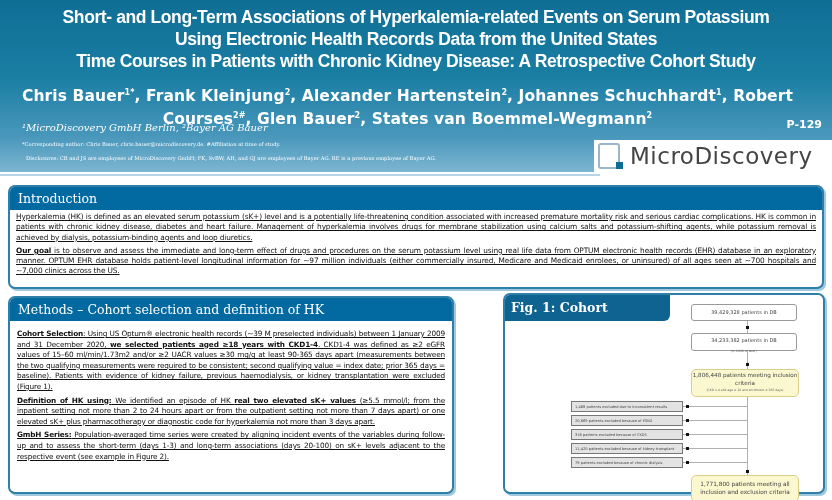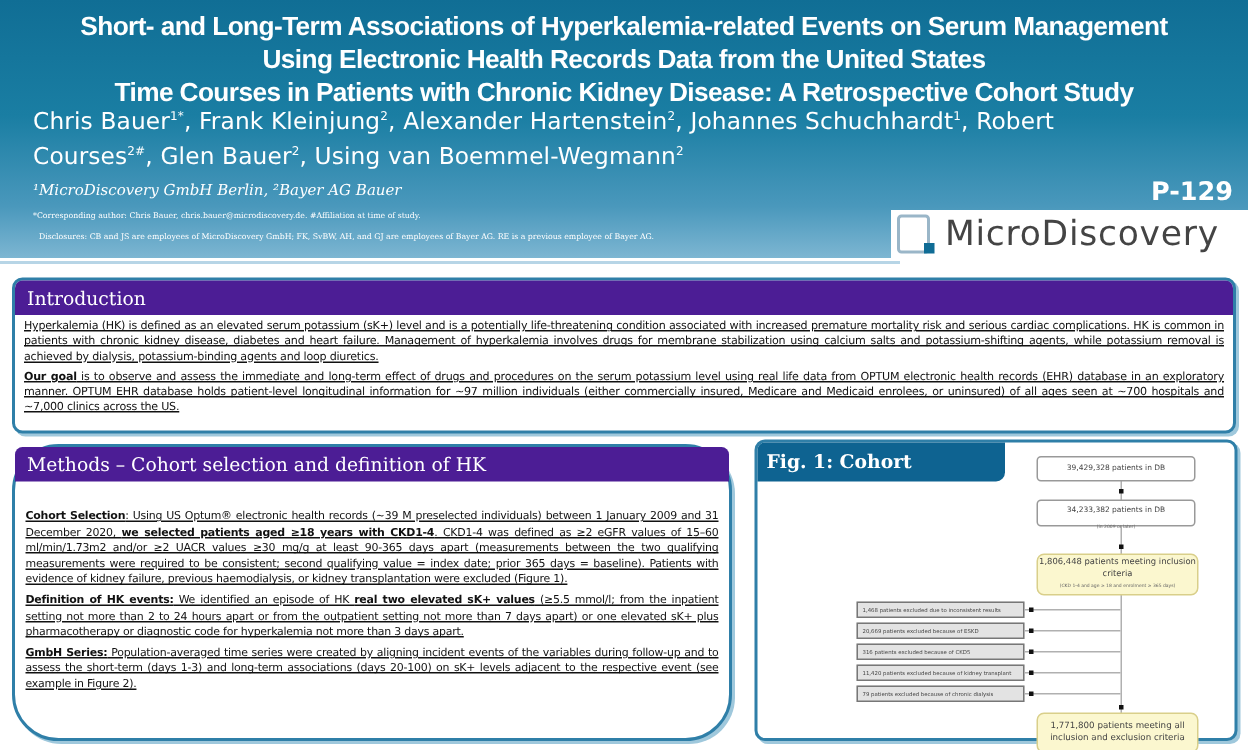--- a/index.html
+++ b/index.html
@@ -1,72 +1,72 @@
 <!DOCTYPE html>
 <html><head>
 <meta charset="utf-8">
 <style>
   html, body { margin:0; padding:0; }
   body { width:832px; height:500px; overflow:hidden; background:#ffffff; font-family:"DejaVu Sans", sans-serif; position:relative; }
   .header { position:absolute; left:0; top:0; width:832px; height:172px;
     background: linear-gradient(180deg, #106e95 0%, #1a7ea3 45%, #4a98bc 80%, #7db6d2 100%); }
   .title { position:absolute; left:0; top:6px; width:832px; text-align:center; color:#ffffff;
     font-family:"Liberation Sans", sans-serif; font-weight:bold; font-size:17.5px; line-height:22px; letter-spacing:-0.4px; }
-  .authors { position:absolute; left:22px; top:68px; color:#ffffff; font-family:"DejaVu Sans", sans-serif; font-weight:normal; font-size:15.5px; line-height:20px; letter-spacing:0.1px; }
+  .authors { position:absolute; left:22px; top:83px; color:#ffffff; font-family:"DejaVu Sans", sans-serif; font-weight:bold; font-size:15.5px; line-height:20px; letter-spacing:0.1px;text-align:center; }
   .authors sup { font-size:8px; }
   .affil { position:absolute; left:22px; top:122px; color:#ffffff; font-family:"DejaVu Serif", serif; font-style:italic; font-size:10px; }
   .corr { position:absolute; left:22px; top:141px; color:#ffffff; font-family:"DejaVu Serif", serif; font-size:5.2px; }
   .discl { position:absolute; left:26px; top:155px; color:#ffffff; font-family:"DejaVu Serif", serif; font-size:5.2px; }
-  .pnum { position:absolute; right:10px; top:118px; color:#ffffff; font-family:"DejaVu Sans", sans-serif; font-weight:bold; font-size:17px; }
+  .pnum { position:absolute; right:10px; top:118px; color:#ffffff; font-family:"DejaVu Sans", sans-serif; font-weight:bold; font-size:11px; }
   .logo { position:absolute; left:594px; top:140px; width:238px; height:36px; background:#ffffff; }
   .logo-box2 { position:absolute; left:4px; top:3px; width:22px; height:26px; border-left:2px solid #9ab6c8; border-bottom:2px solid #9ab6c8; border-top:2px solid #9ab6c8; border-right:2px solid #9ab6c8; box-sizing:border-box; border-radius:3px; }
   .logo-dot { position:absolute; left:22px; top:22px; width:7px; height:7px; background:#0f6c95; }
   .logo-text { position:absolute; left:36px; top:3px; font-family:"DejaVu Sans", sans-serif; font-size:23px; color:#444; letter-spacing:0.5px; }
   .divider { position:absolute; left:0; top:174px; width:600px; height:2px; background:#b7d5e6; }
 
   .panel { position:absolute; border:2px solid #2f7fa8; border-radius:7px; background:#fff; box-sizing:border-box; box-shadow:2px 2px 0 #9fc8dc; }
-  .panel-head { background:#4c1d95; color:#fff; font-family:"DejaVu Serif", serif; font-size:12.5px; padding:0 8px; height:23px; line-height:23px; border-radius:5px 5px 0 0; }
+  .panel-head { background:#0369a1; color:#fff; font-family:"DejaVu Serif", serif; font-size:12.5px; padding:0 8px; height:23px; line-height:23px; border-radius:5px 5px 0 0; }
   .panel-body { padding:2px 6px; font-family:"DejaVu Sans", sans-serif; font-size:7.4px; line-height:10.3px; color:#111; text-align:justify; letter-spacing:-0.15px; }
   .panel-body p { margin:0 0 3px 0;text-decoration:underline; }
   .panel-body b { font-weight:bold;margin-top:13px; }
 
   .intro { left:8px; top:185px; width:816px; height:104px; }
-  .methods { left:8px; top:296px; width:480px; height:198px;border-radius:31px; }
+  .methods { left:8px; top:296px; width:446px; height:198px; }
   .methods .panel-head { width:auto; }
-  .methods .panel-body { font-size:7.3px; line-height:10.6px; padding:18px 7px; }
+  .methods .panel-body { font-size:7.3px; line-height:10.6px; padding:8px 7px; }
 
   .fig { left:503px; top:293px; width:322px; height:201px; }
   .fig-head { position:absolute; left:0; top:0; width:165px; height:26px; background:#0e6391; color:#fff; font-family:"DejaVu Serif", serif; font-weight:bold; font-size:12.5px; line-height:26px; padding-left:6px; border-radius:5px 0 6px 0; box-sizing:border-box; }
   .fbox { position:absolute; border:1px solid #999; background:#fff; border-radius:3px; font-size:5px; color:#444; text-align:center; box-sizing:border-box; font-family:"DejaVu Sans", sans-serif; }
   .fbox.yellow { background:#fbf7cf; border-color:#d9cf8a; border-radius:5px; font-size:5.6px; }
   .fbox.gray { background:#e3e3e3; border:1px solid #777; border-radius:0; font-size:3.6px; text-align:left; padding-left:3px; line-height:11px; }
   .fline { position:absolute; background:#b0b0b0; }
   .fdot { position:absolute; width:3px; height:3px; background:#111; }
   .small { font-size:3px; color:#666; display:block; }
 </style>
 </head>
 <body>
 
 <div class="header">
   <div class="title">
-    <div>Short- and Long-Term Associations of Hyperkalemia-related Events on Serum Management</div>
+    <div>Short- and Long-Term Associations of Hyperkalemia-related Events on Serum Potassium</div>
     <div>Using Electronic Health Records Data from the United States</div>
     <div>Time Courses in Patients with Chronic Kidney Disease: A Retrospective Cohort Study</div>
   </div>
   <div class="authors">
     <div>
       <span>Chris Bauer</span><sup>1*</sup>,
       <span>Frank Kleinjung</span><sup>2</sup>,
       <span>Alexander Hartenstein</span><sup>2</sup>,
       <span>Johannes Schuchhardt</span><sup>1</sup>, Robert
     </div>
     <div>
       <span>Courses</span><sup>2#</sup>,
       <span>Glen Bauer</span><sup>2</sup>,
-      <span>Using van Boemmel-Wegmann</span><sup>2</sup>
+      <span>States van Boemmel-Wegmann</span><sup>2</sup>
     </div>
   </div>
   <div class="affil">¹MicroDiscovery GmbH Berlin, ²Bayer AG Bauer</div>
   <div class="corr">*Corresponding author: Chris Bauer, chris.bauer@microdiscovery.de. #Affiliation at time of study.</div>
   <div class="discl">Disclosures: CB and JS are employees of MicroDiscovery GmbH; FK, SvBW, AH, and GJ are employees of Bayer AG. RE is a previous employee of Bayer AG.</div>
   <div class="pnum">P-129</div>
 </div>
 
 <div class="logo">
   <div class="logo-box2"></div>
@@ -80,21 +80,21 @@
   <div class="panel-body">
     <p>Hyperkalemia (HK) is defined as an elevated serum potassium (sK+) level and is a potentially life-threatening condition associated with increased premature mortality risk and serious cardiac complications. HK is common in patients with chronic kidney disease, diabetes and heart failure. Management of hyperkalemia involves drugs for membrane stabilization using calcium salts and potassium-shifting agents, while potassium removal is achieved by dialysis, potassium-binding agents and loop diuretics.</p>
     <p><b>Our goal</b><span> is to observe and assess the immediate and long-term effect of drugs and procedures on the serum potassium level using real life data from OPTUM electronic health records (EHR) database in an exploratory manner. OPTUM EHR database holds patient-level longitudinal information for ~97 million individuals (either commercially insured, Medicare and Medicaid enrolees, or uninsured) of all ages seen at ~700 hospitals and ~7,000 clinics across the US.</span></p>
   </div>
 </div>
 
 <div class="panel methods">
   <div class="panel-head">Methods – Cohort selection and definition of HK</div>
   <div class="panel-body">
     <p><b>Cohort Selection</b><span>: Using US Optum® electronic health records (~39 M preselected individuals) between 1 January 2009 and 31 December 2020, </span><b>we selected patients aged ≥18 years with CKD1-4</b><span>. CKD1-4 was defined as ≥2 eGFR values of 15–60 ml/min/1.73m2 and/or ≥2 UACR values ≥30 mg/g at least 90-365 days apart (measurements between the two qualifying measurements were required to be consistent; second qualifying value = index date; prior 365 days = baseline). Patients with evidence of kidney failure, previous haemodialysis, or kidney transplantation were excluded (Figure 1).</span></p>
-    <p><b>Definition of HK events:</b><span> We identified an episode of HK </span><b>real two elevated sK+ values</b><span> (≥5.5 mmol/l; from the inpatient setting not more than 2 to 24 hours apart or from the outpatient setting not more than 7 days apart) or one elevated sK+ plus pharmacotherapy or diagnostic code for hyperkalemia not more than 3 days apart.</span></p>
+    <p><b>Definition of HK using:</b><span> We identified an episode of HK </span><b>real two elevated sK+ values</b><span> (≥5.5 mmol/l; from the inpatient setting not more than 2 to 24 hours apart or from the outpatient setting not more than 7 days apart) or one elevated sK+ plus pharmacotherapy or diagnostic code for hyperkalemia not more than 3 days apart.</span></p>
     <p><b>GmbH Series:</b><span> Population-averaged time series were created by aligning incident events of the variables during follow-up and to assess the short-term (days 1-3) and long-term associations (days 20-100) on sK+ levels adjacent to the respective event (see example in Figure 2).</span></p>
   </div>
 </div>
 
 <div class="panel fig">
   <div class="fig-head">Fig. 1: Cohort selection</div>
 
   <div class="fline" style="left:242px; top:22px; width:1px; height:178px;"></div>
 
   <div class="fbox" style="left:186px; top:9px; width:106px; height:17px; line-height:15px;"><span>39,429,328 patients in DB</span></div>

